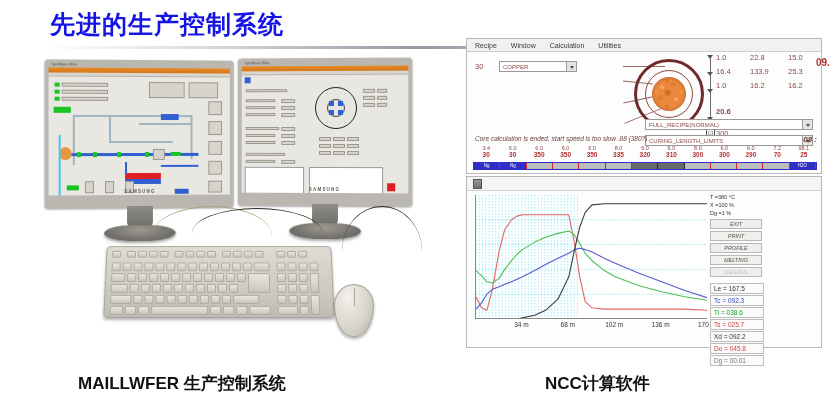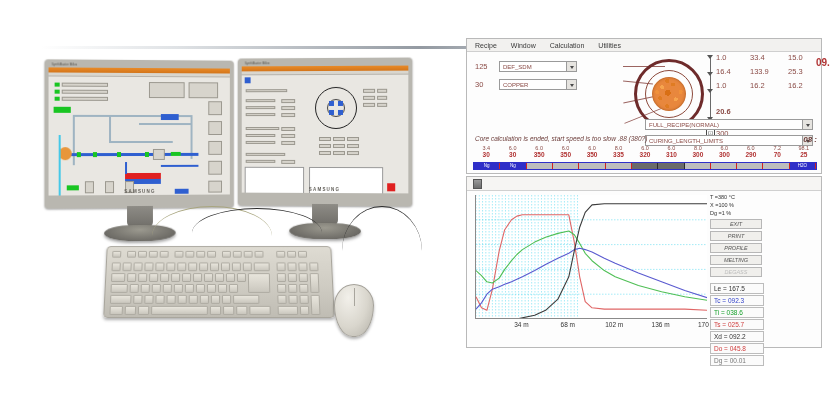--- a/index.html
+++ b/index.html
@@ -320,20 +320,21 @@
     white-space: nowrap;
   }
   .cap-left  { left: 78px; }
   .cap-right { left: 545px; }
 </style>
 </head>
 <body>
 
 <div id="slide">
 
+  <div class="title">先进的生产控制系统</div>
   <div class="title-underline"></div>
 
   <div class="photo">
 
     <div class="monitor mon-left">
       <div class="mon-bezel-top">SynthMaster Millex</div>
       <div class="mon-screen">
         <div class="scada-title"></div>
         <div class="scada-menu"></div>
         <div class="scada-canvas">
@@ -544,27 +545,20 @@
 
     <div class="ncc-menubar">
       <span class="ncc-menu-item">Recipe</span>
       <span class="ncc-menu-item">Window</span>
       <span class="ncc-menu-item">Calculation</span>
       <span class="ncc-menu-item">Utilities</span>
     </div>
 
     <div class="mat-rows">
       <div class="mat-row">
-        <span class="mat-num">125</span>
-        <div class="mat-select">
-          <span>DEF_SDM</span>
-          <span class="mat-arrow"></span>
-        </div>
-      </div>
-      <div class="mat-row">
         <span class="mat-num">30</span>
         <div class="mat-select">
           <span>COPPER</span>
           <span class="mat-arrow"></span>
         </div>
       </div>
     </div>
 
     <div class="leader" style="left:156px; top:27px;  width:42px;"></div>
     <div class="leader" style="left:156px; top:43px;  width:30px; transform:rotate(6deg);"></div>
@@ -578,21 +572,21 @@
     </div>
 
     <div class="dims">
       <div class="dim-axis"></div>
       <div class="tick-arrow" style="top:0px;"></div>
       <div class="tick-arrow" style="top:17px;"></div>
       <div class="tick-arrow" style="top:34px;"></div>
       <div class="tick-arrow" style="top:62px;"></div>
 
       <div class="dim-row dim-v1" style="top:-2px;">1.0</div>
-      <div class="dim-row dim-v2" style="top:-2px;">33.4</div>
+      <div class="dim-row dim-v2" style="top:-2px;">22.8</div>
       <div class="dim-row dim-v3" style="top:-2px;">15.0</div>
 
       <div class="dim-row dim-v1" style="top:12px;">16.4</div>
       <div class="dim-row dim-v2" style="top:12px;">133.9</div>
       <div class="dim-row dim-v3" style="top:12px;">25.3</div>
 
       <div class="dim-row dim-v1" style="top:26px;">1.0</div>
       <div class="dim-row dim-v2" style="top:26px;">16.2</div>
       <div class="dim-row dim-v3" style="top:26px;">16.2</div>
 
@@ -771,14 +765,16 @@
           <div class="vrow" style="color: rgb(47, 63, 200);">Tc = 092.3</div>
           <div class="vrow" style="color: rgb(22, 160, 42);">Ti = 038.6</div>
           <div class="vrow" style="color: rgb(208, 64, 64);">Ts = 025.7</div>
           <div class="vrow" style="color: rgb(51, 51, 51);">Xd = 092.2</div>
           <div class="vrow" style="color: rgb(208, 64, 64);">Do = 045.8</div>
           <div class="vrow" style="color: rgb(119, 119, 119);">Dg = 00.01</div>
         </div>
     </div>
   </div>
 
+  <div class="cap cap-left">MAILLWFER 生产控制系统</div>
+  <div class="cap cap-right">NCC计算软件</div>
 
 </div>
 
 </body></html>

